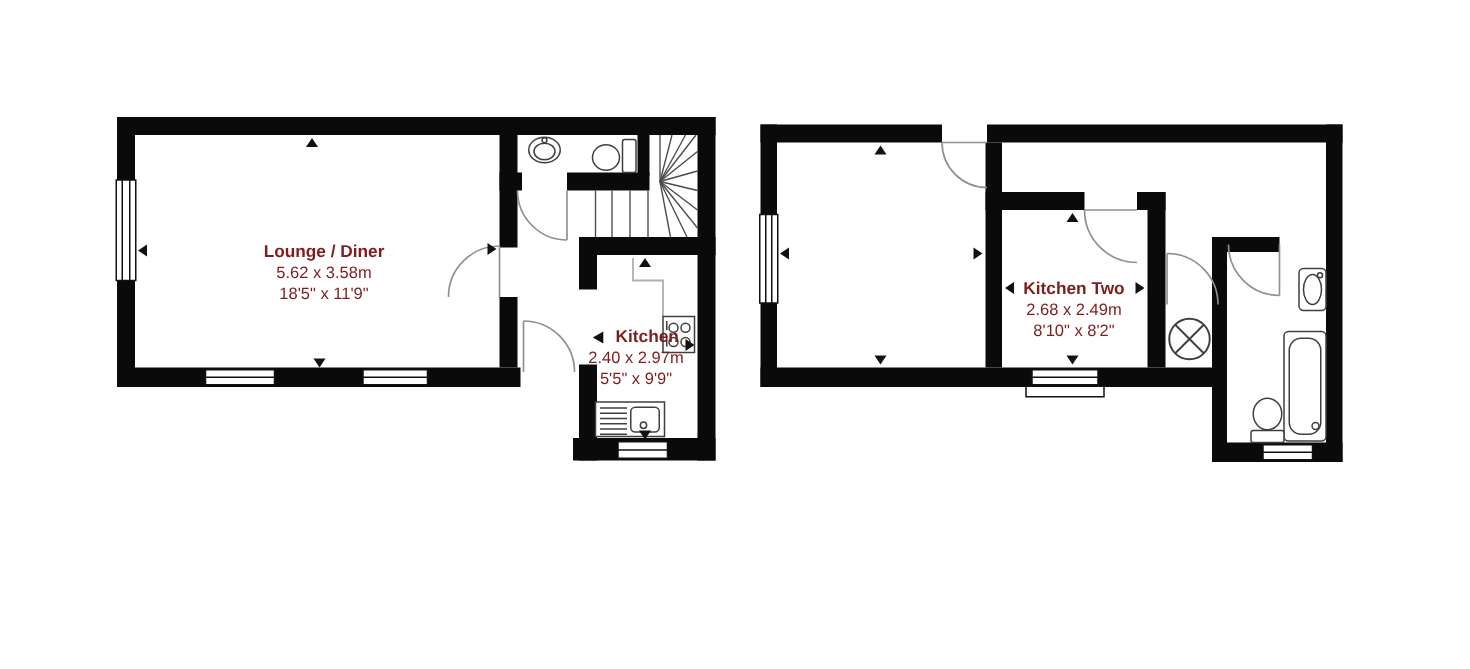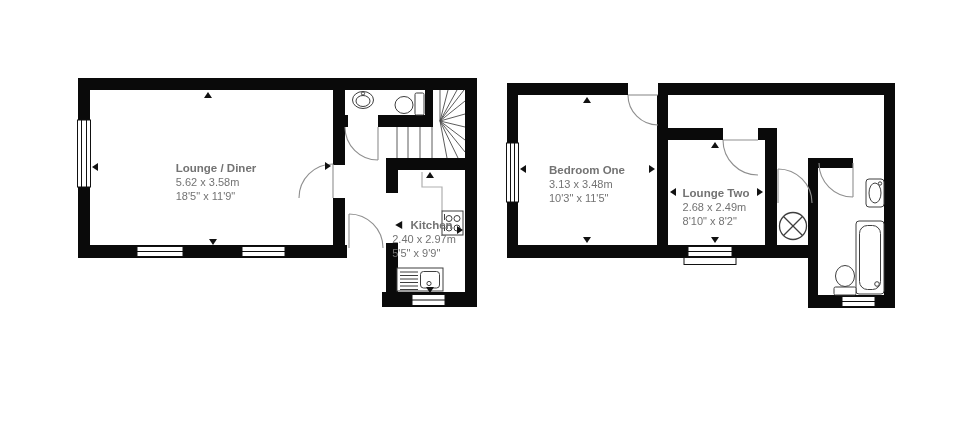--- a/index.html
+++ b/index.html
@@ -1,20 +1,20 @@
 <!DOCTYPE html>
 <html><head>
 <meta charset="utf-8">
 <style>
   html,body{margin:0;padding:0;background:#ffffff;}
   .canvas{position:relative;width:980px;height:446px;background:#ffffff;overflow:hidden;
           font-family:"Liberation Sans", sans-serif;}
   svg{position:absolute;left:0;top:0;}
-  .room-label{position:absolute;transform:translate(-50%,-50%);text-align:left;
-              color:#737373;line-height:14px;white-space:nowrap;}
+  .room-label{position:absolute;transform:translate(-50%,-50%);text-align:center;
+              color:#7f1d1d;line-height:14px;white-space:nowrap;}
   .room-name{font-size:11.5px;font-weight:bold;}
   .room-dim{font-size:11px;}
   .name-row{display:flex;align-items:center;justify-content:center;gap:8px;}
   .tri-left{width:0;height:0;border-top:4px solid transparent;border-bottom:4px solid transparent;
             border-right:7px solid #111;display:inline-block;}
   .disclaimer{position:absolute;transform:translate(-50%,-50%);font-size:10.5px;color:#3c3c3c;
               white-space:nowrap;}
 </style>
 </head>
 <body>
@@ -233,26 +233,21 @@
 
 <div class="room-label" style="left:424px;top:239px;">
   <div class="name-row">
     <span class="tri-left"></span>
     <span class="room-name">Kitchen</span>
   </div>
   <div class="room-dim">2.40 x 2.97m</div>
   <div class="room-dim">5'5" x 9'9"</div>
 </div>
 
-<div class="room-label" style="left:587px;top:184px;">
-  <div class="room-name">Bedroom One</div>
-  <div class="room-dim">3.13 x 3.48m</div>
-  <div class="room-dim">10'3" x 11'5"</div>
-</div>
 
 <div class="room-label" style="left:716px;top:207px;">
-  <div class="room-name">Lounge Two</div>
+  <div class="room-name">Kitchen Two</div>
   <div class="room-dim">2.68 x 2.49m</div>
   <div class="room-dim">8'10" x 8'2"</div>
 </div>
 
 
 </div>
 
 </body></html>

